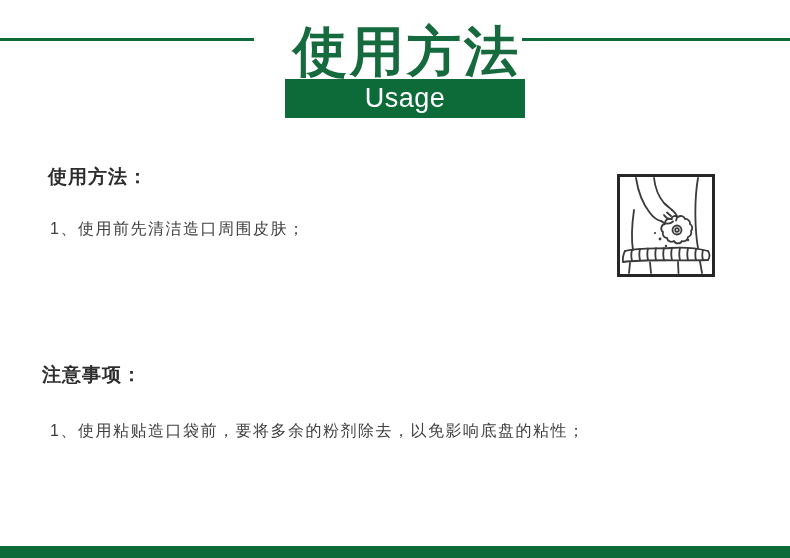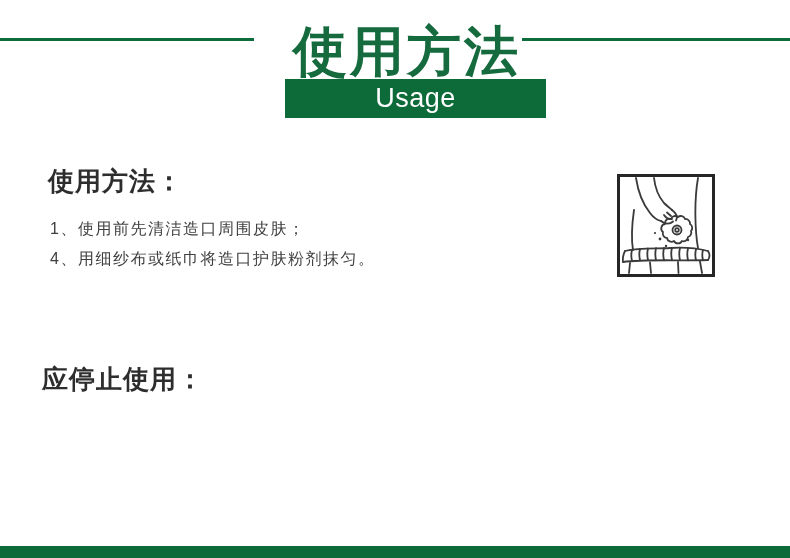--- a/index.html
+++ b/index.html
@@ -18,26 +18,26 @@
     position:absolute;top:38px;height:3px;background:var(--green-line);
   }
   .divider.left{left:0;width:254px;}
   .divider.right{right:0;width:268px;}
   .page-title{
     position:absolute;top:8px;left:0;width:100%;margin:12px;
     text-align:center;font-size:54px;font-weight:bold;color:var(--title-green);
     letter-spacing:3px;line-height:1.15;
   }
   .banner{
-    position:absolute;left:285px;top:79px;width:261px;height:39px;
+    position:absolute;left:285px;top:79px;width:240px;height:39px;
     background:var(--green);color:#ffffff;font-size:27px;
     display:flex;align-items:center;justify-content:center;letter-spacing:0.5px;
   }
   .section-heading{
-    position:absolute;margin:0;font-size:26px;font-weight:bold;color:var(--heading);
+    position:absolute;margin:0;font-size:19px;font-weight:bold;color:var(--heading);
     letter-spacing:1px;
   }
   .usage-heading{left:48px;top:164px;}
   .notes-heading{left:42px;top:362px;}
   .step-list{
     position:absolute;margin:6px;padding:0;list-style:none;
     font-size:16px;color:var(--text);letter-spacing:1.5px;white-space:nowrap;
   }
   .usage-list{left:44px;top:208px;line-height:30px;}
   .notes-list{left:44px;top:410px;line-height:29px;}
@@ -55,21 +55,20 @@
 
 <div class="divider left"></div>
 <h1 class="page-title">使用方法</h1>
 <div class="divider right"></div>
 
 <div class="banner">Usage</div>
 
 <h2 class="section-heading usage-heading">使用方法：</h2>
 <ul class="step-list usage-list">
   <li>1、使用前先清洁造口周围皮肤；</li>
-  <li>4、用细纱布或纸巾将造口护肤粉剂抹匀。</li>
 </ul>
 
 <figure class="illustration-frame" style="margin:0;">
   <svg viewBox="0 0 92 97" fill="none" stroke="#3a3a3a" stroke-width="1.8" stroke-linecap="round" stroke-linejoin="round">
 
     <path d="M78,1 C74,24 75,54 78,71"></path>
     <path d="M14,33 C12,47 11,61 13,73"></path>
 
     <path d="M16,1 C18,14 22,26 30,36 C33,40 37,43 41,44"></path>
     <path d="M34,1 C35,10 38,19 44,26 C47,29 50,31 52,33"></path>
@@ -104,17 +103,18 @@
     <path d="M76,72.2 c-1,4 -1,7 0,11"></path>
     <path d="M83,73 c-1,3.5 -1,6.5 0,10"></path>
 
     <path d="M30,85.5 L31,96"></path>
     <path d="M58,85 L58.5,96"></path>
     <path d="M10,86 L9,96"></path>
     <path d="M80,84.5 L82,96"></path>
   </svg>
 </figure>
 
-<h2 class="section-heading notes-heading">应停止使用：</h2>
+<h2 class="section-heading notes-heading">注意事项：</h2>
 <ul class="step-list notes-list">
+  <li>1、使用粘贴造口袋前，要将多余的粉剂除去，以免影响底盘的粘性；</li>
 </ul>
 
 <div class="bottom-bar"></div>
 
 </body></html>

